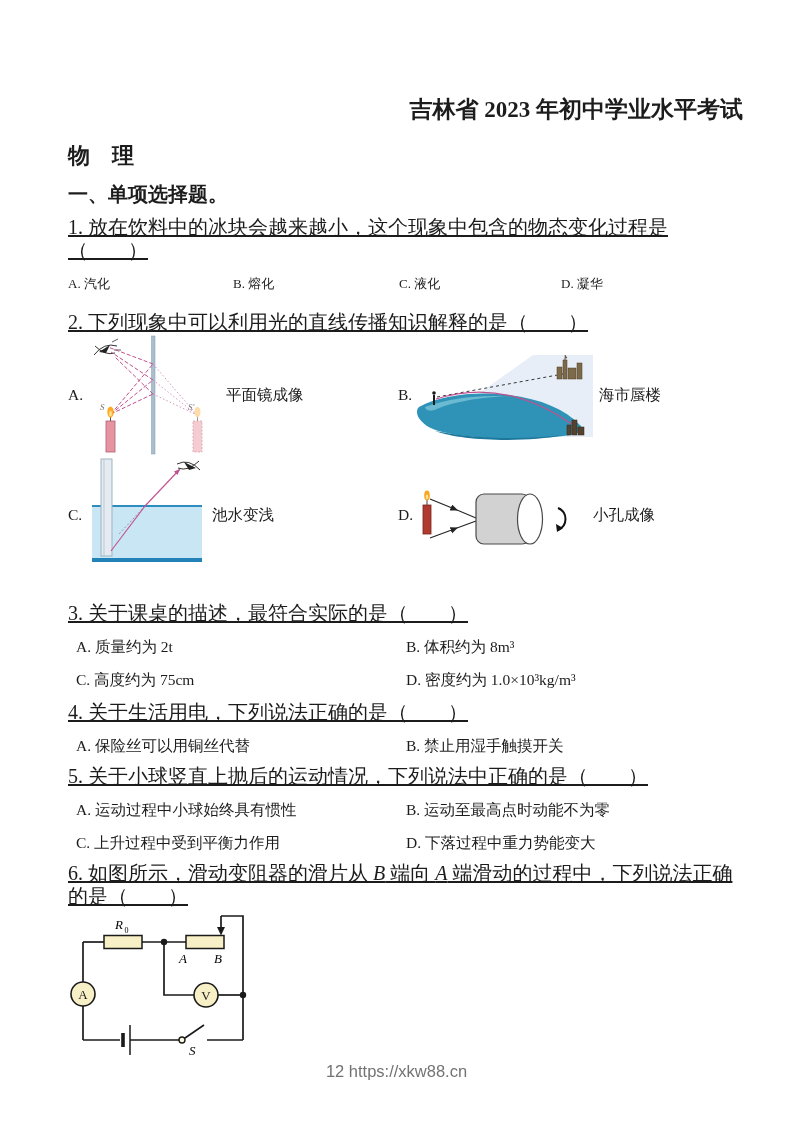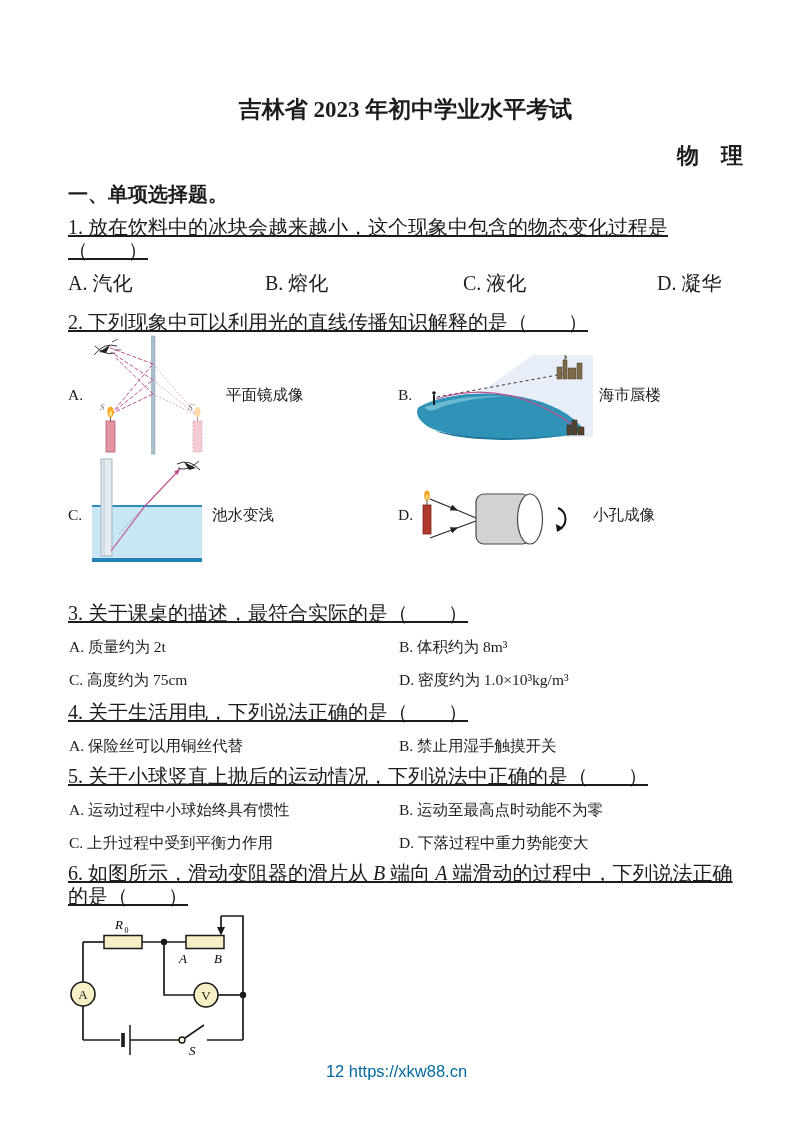--- a/index.html
+++ b/index.html
@@ -1,35 +1,35 @@
 <!DOCTYPE html>
 <html><head>
 <meta charset="utf-8">
 <style>
   html,body{margin:0;padding:0;background:#fff;}
   .page{position:relative;width:793px;height:1122px;background:#ffffff;overflow:hidden;
         font-family:"Liberation Serif","DejaVu Serif",serif;color:#1c1c1c;}
   .content{padding:0 50px 0 68px;}
-  .title{margin:0;padding-top:95px;text-align:center;font-size:23px;line-height:30px;font-weight:700;}
-  .subject{margin:16px 0 0;text-align:right;font-size:22px;line-height:30px;font-weight:700;}
+  .title{margin:0;padding-top:95px;text-align:right;font-size:23px;line-height:30px;font-weight:700;}
+  .subject{margin:16px 0 0;text-align:left;font-size:22px;line-height:30px;font-weight:700;}
   .sec{margin:11px 0 0;font-size:20px;line-height:24px;font-weight:700;}
   .qline{margin:10px 0 0;font-size:20px;line-height:23px;text-decoration:underline;}
   .opts4{display:grid;grid-template-columns:165px 166px 162px 1fr;margin:10px 0 16px;
-         font-size:20px;line-height:23px;gap:32px;}
-  .opts2{display:grid;grid-template-columns:330px 1fr;margin:10px 1px 0;
+         font-size:13px;line-height:23px;}
+  .opts2{display:grid;grid-template-columns:330px 1fr;margin:10px 8px 0;
          font-size:15.5px;line-height:23px;}
   .figgrid{display:grid;grid-template-columns:330px 1fr;align-items:center;margin:0;}
   .figcell{display:flex;align-items:center;}
   .figletter{font-size:15.5px;flex:none;}
   .wA{width:22px}.wB{width:17px}.wC{width:20px}.wD{width:17px}
   .figcap{font-size:15.5px;margin-left:6px;white-space:nowrap;}
   .it{font-style:italic;}
   .circuit{display:block;margin:6px 0 0 -2px;}
   .footer{position:absolute;left:0;right:0;top:1062px;text-align:center;
-          font-family:"Liberation Sans","DejaVu Sans",sans-serif;font-size:16.5px;color:#0369a1;}
+          font-family:"Liberation Sans","DejaVu Sans",sans-serif;font-size:16.5px;color:#737373;}
   svg{display:block;}
   svg text{font-family:"Liberation Serif","DejaVu Serif",serif;}
 </style>
 </head>
 <body>
 
 <div class="page">
   <div class="content">
 
     <h1 class="title">吉林省 2023 年初中学业水平考试</h1>

